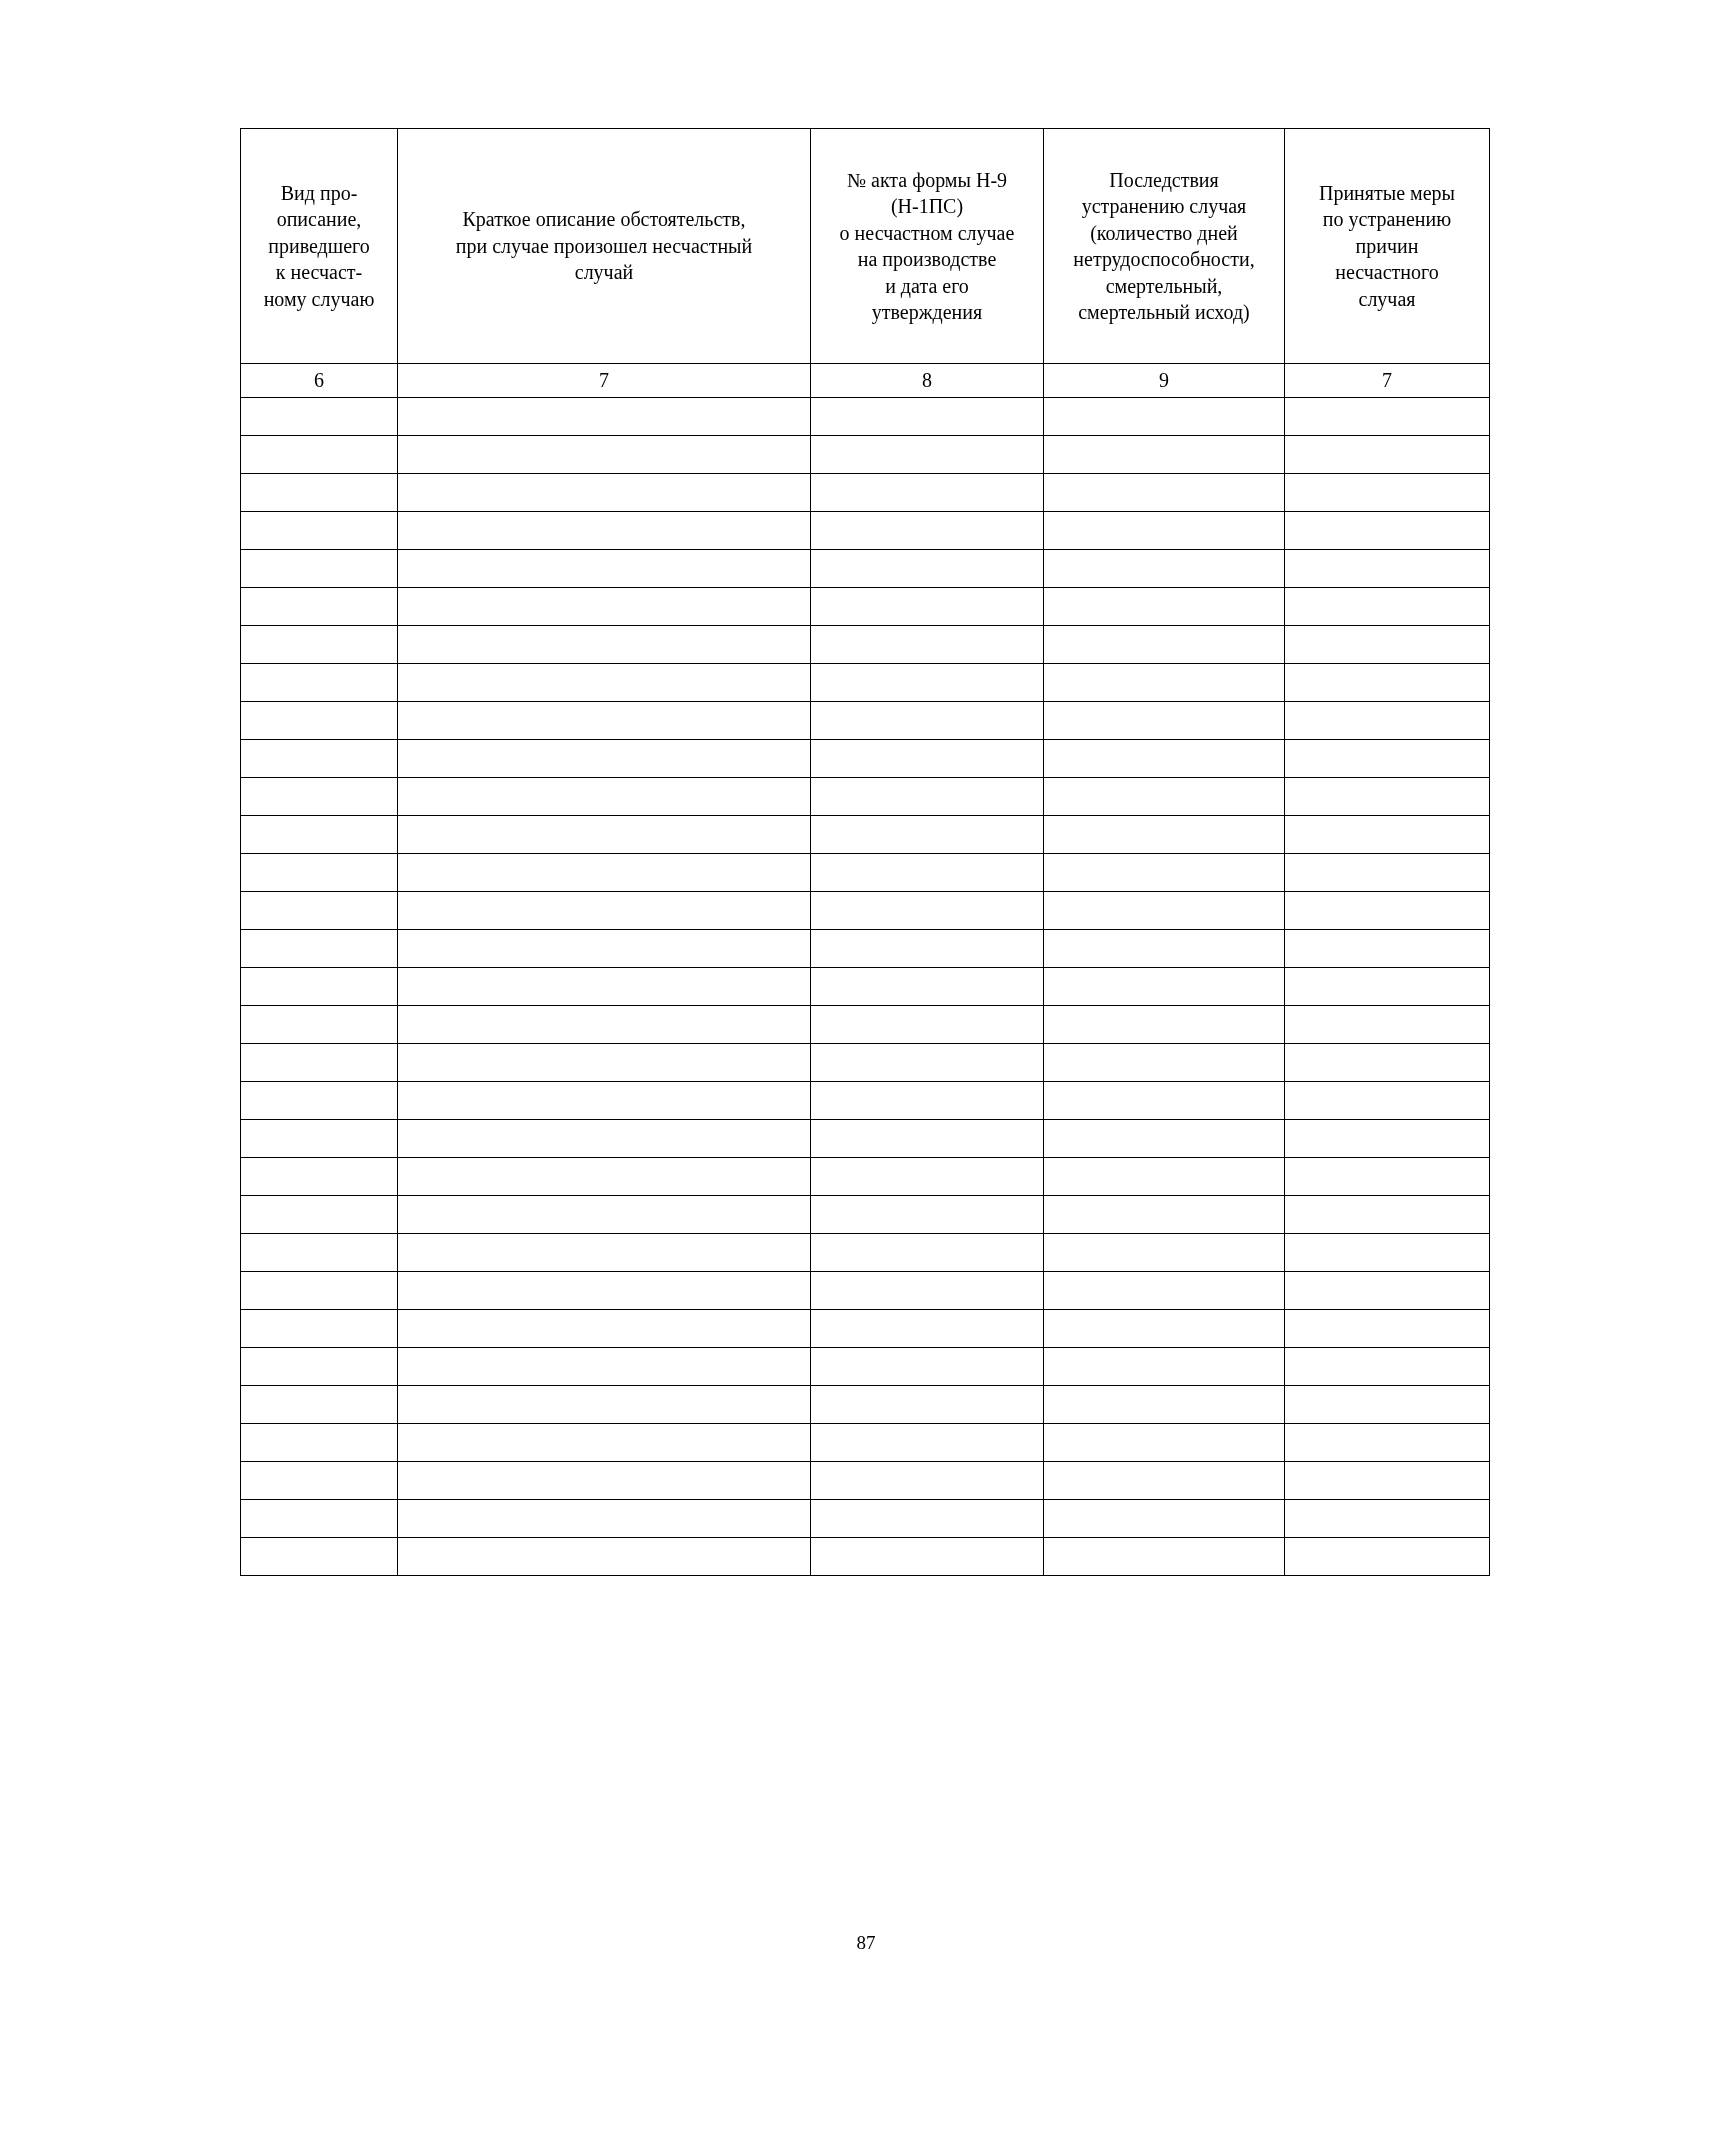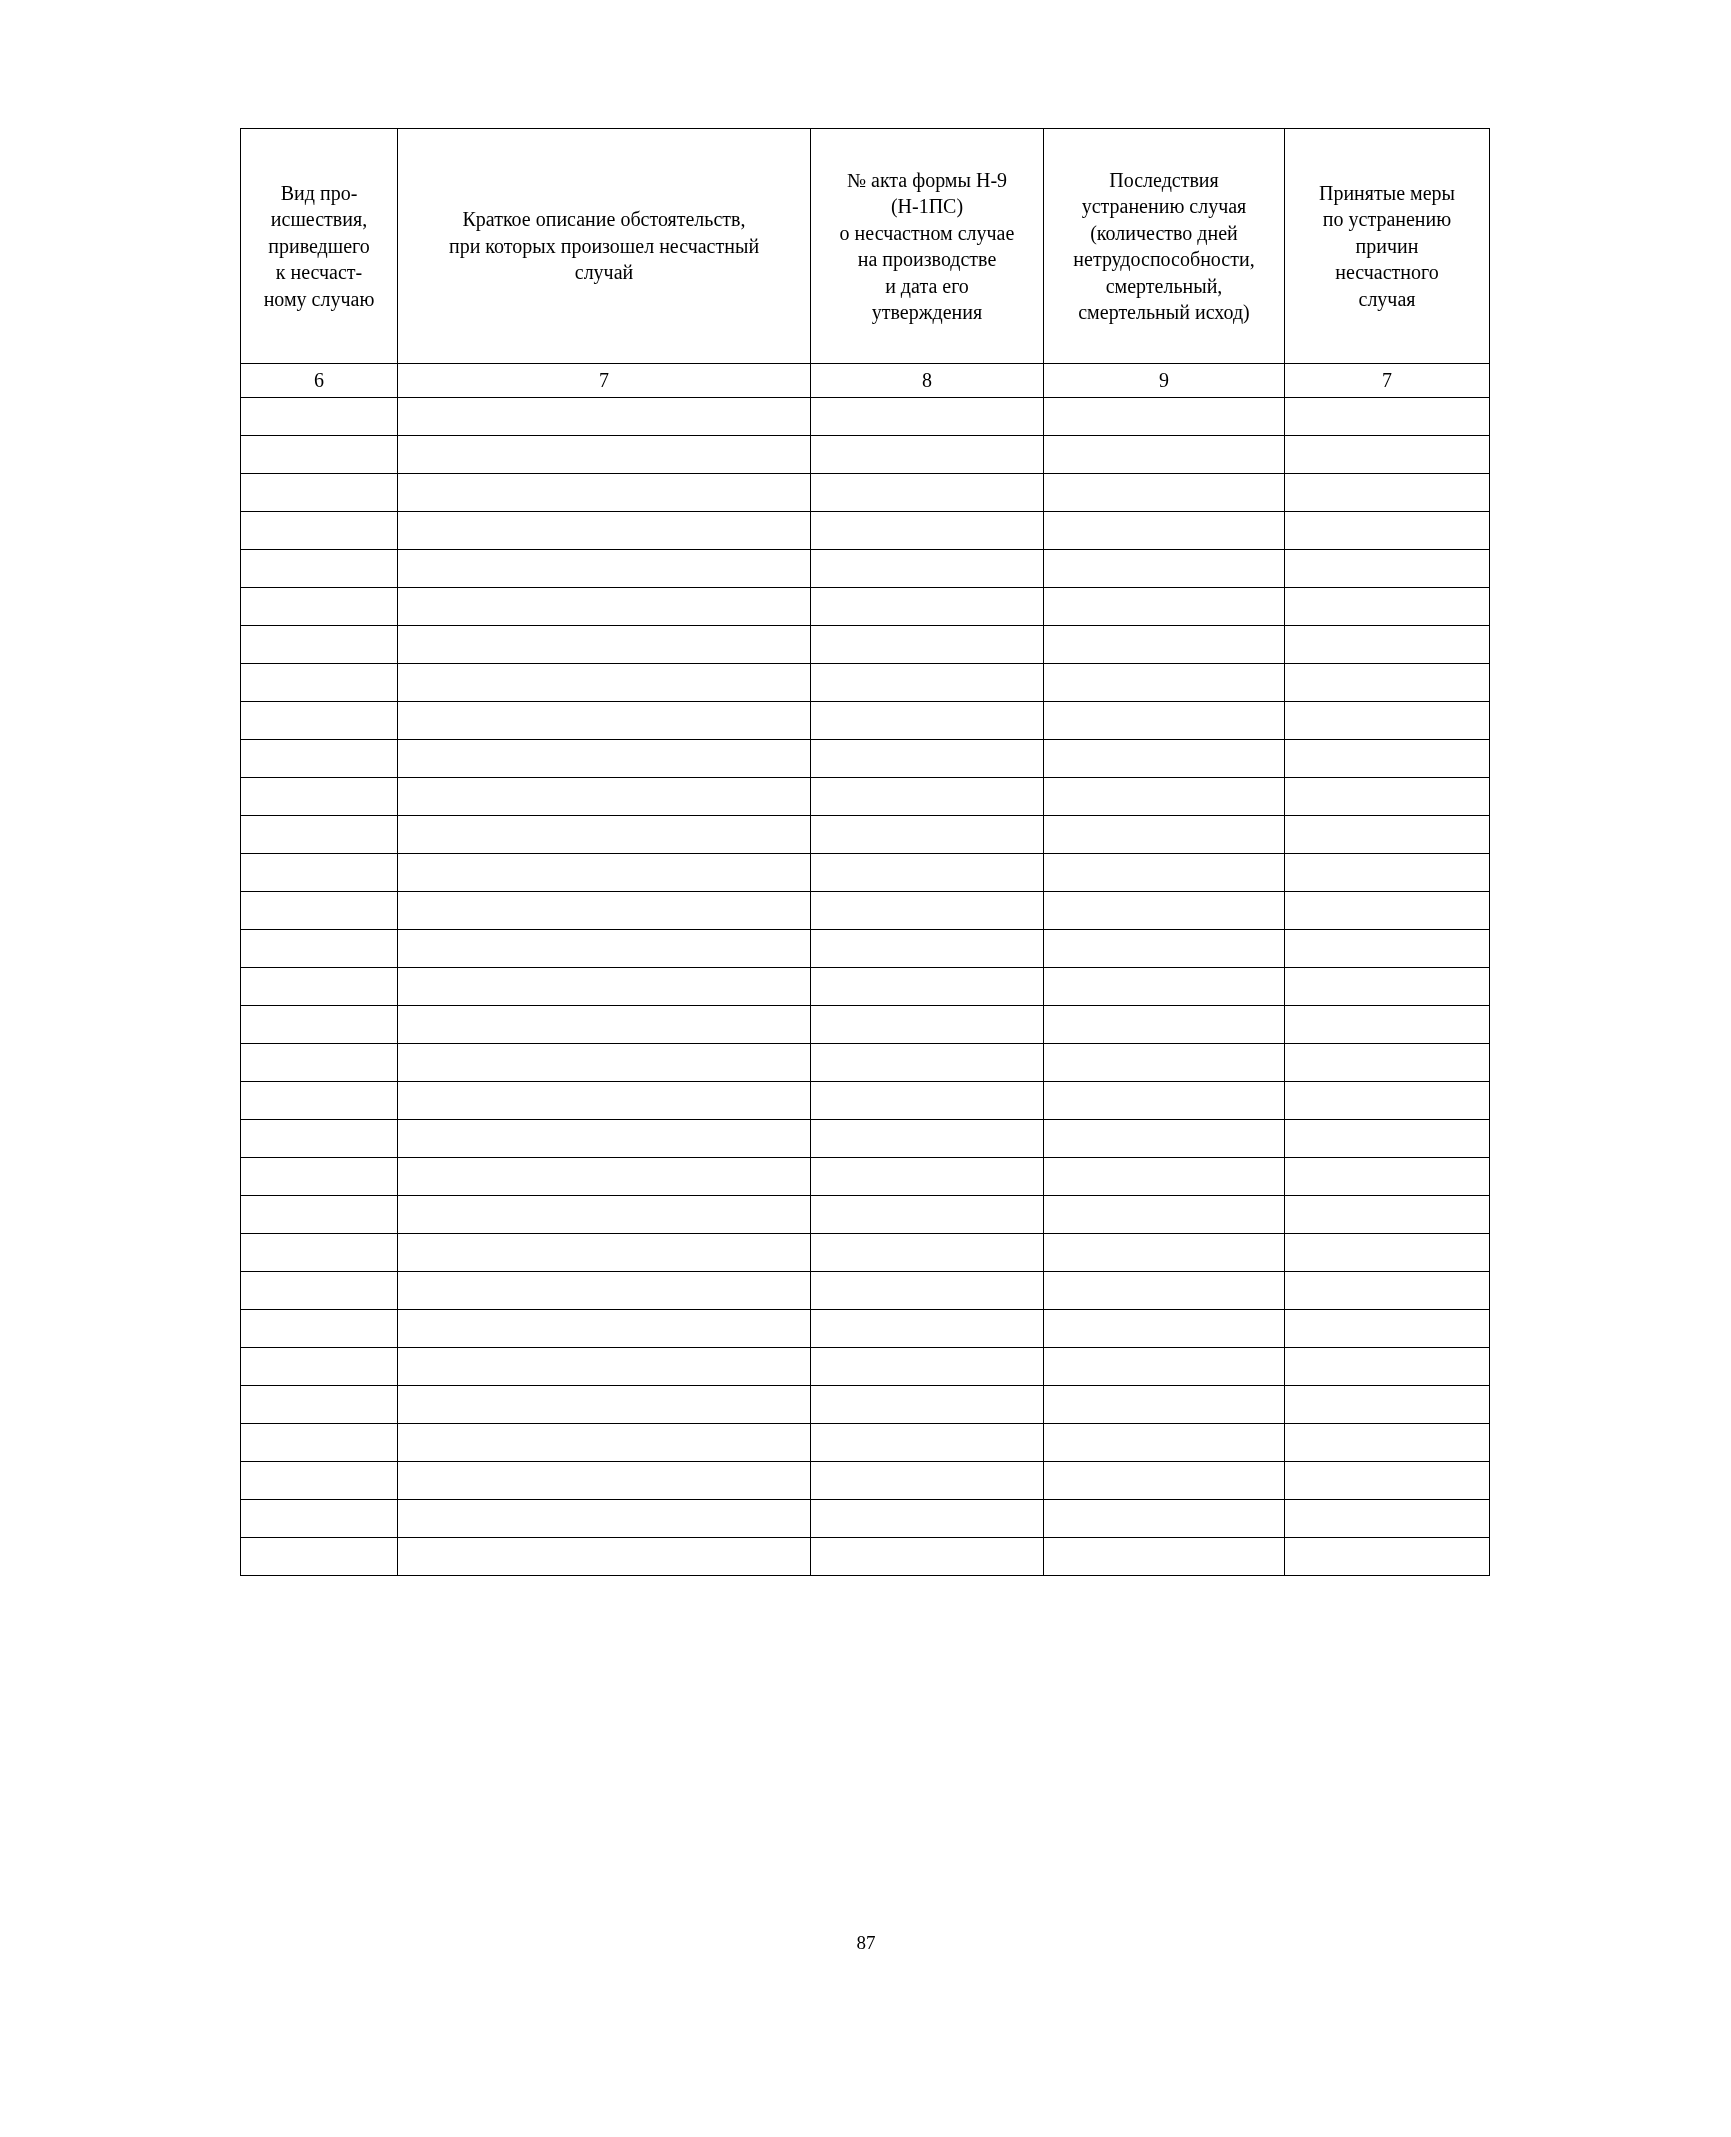--- a/index.html
+++ b/index.html
@@ -91,28 +91,28 @@
         <col class="col1">
           <col class="col2">
           <col class="col3">
           <col class="col4">
           <col class="col5">
       </colgroup>
       <thead>
         <tr>
           <th class="head">
             <span class="hl">Вид про-</span>
-            <span class="hl">исшествия,</span>
+            <span class="hl">описание,</span>
             <span class="hl">приведшего</span>
             <span class="hl">к несчаст-</span>
             <span class="hl">ному случаю</span>
           </th>
           <th class="head">
             <span class="hl">Краткое описание обстоятельств,</span>
-            <span class="hl">при которых произошел несчастный</span>
+            <span class="hl">при случае произошел несчастный</span>
             <span class="hl">случай</span>
           </th>
           <th class="head">
             <span class="hl">№ акта формы Н-9</span>
             <span class="hl">(Н-1ПС)</span>
             <span class="hl">о несчастном случае</span>
             <span class="hl">на производстве</span>
             <span class="hl">и дата его</span>
             <span class="hl">утверждения</span>
           </th>

